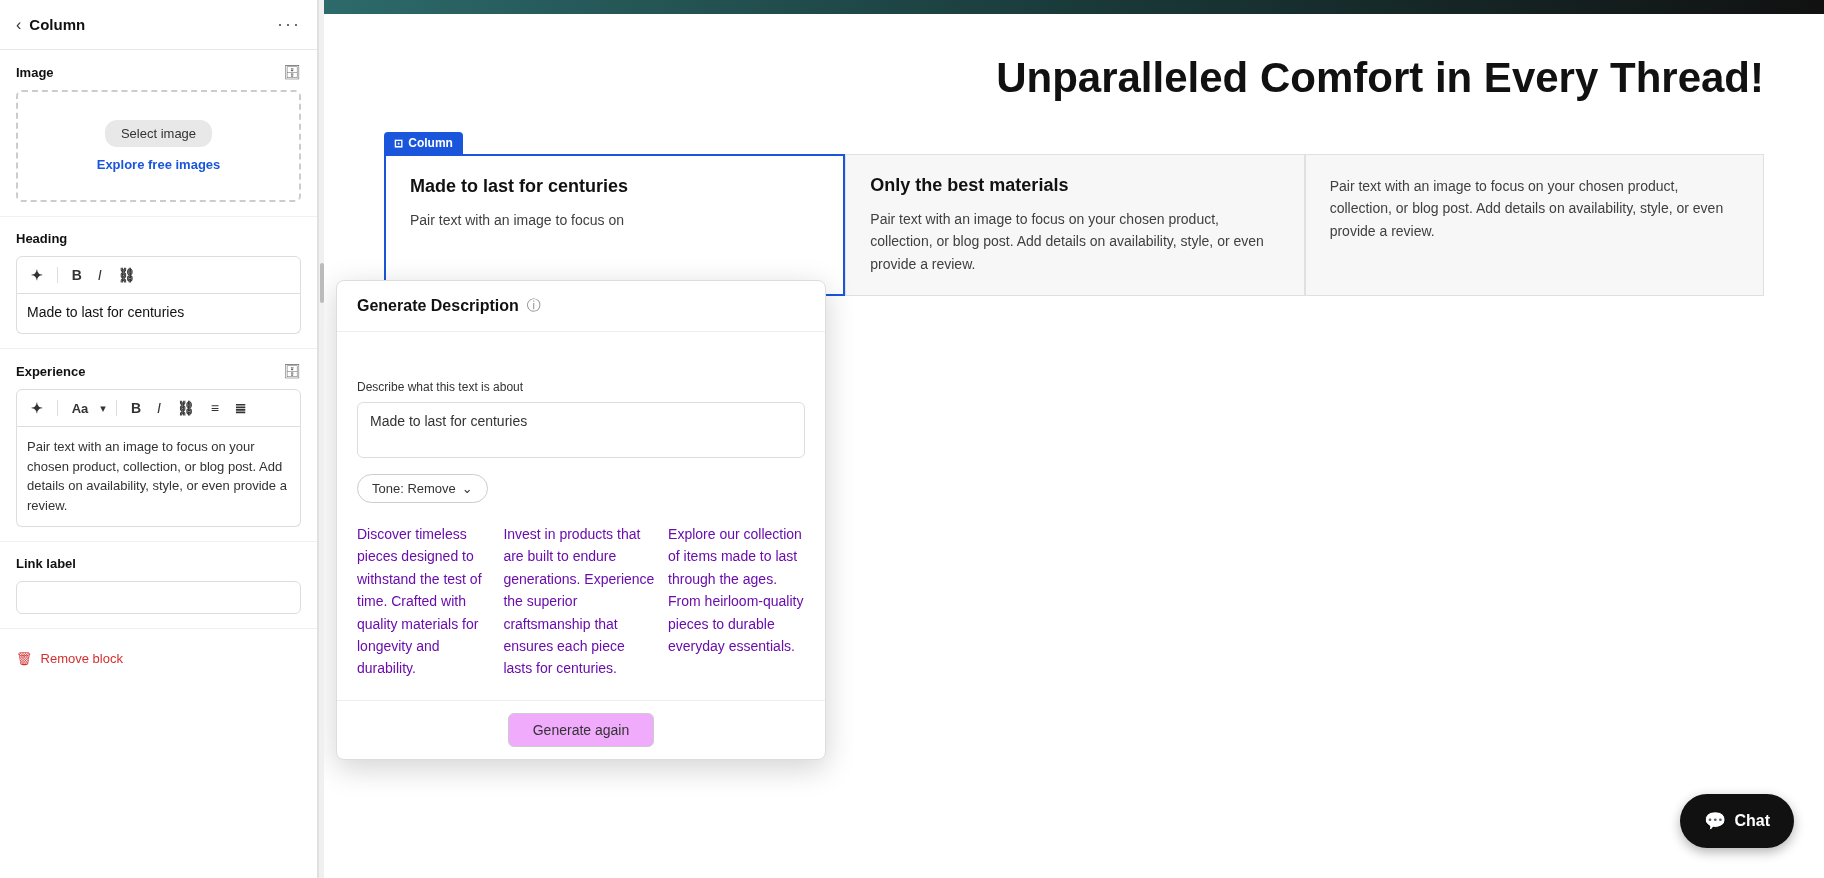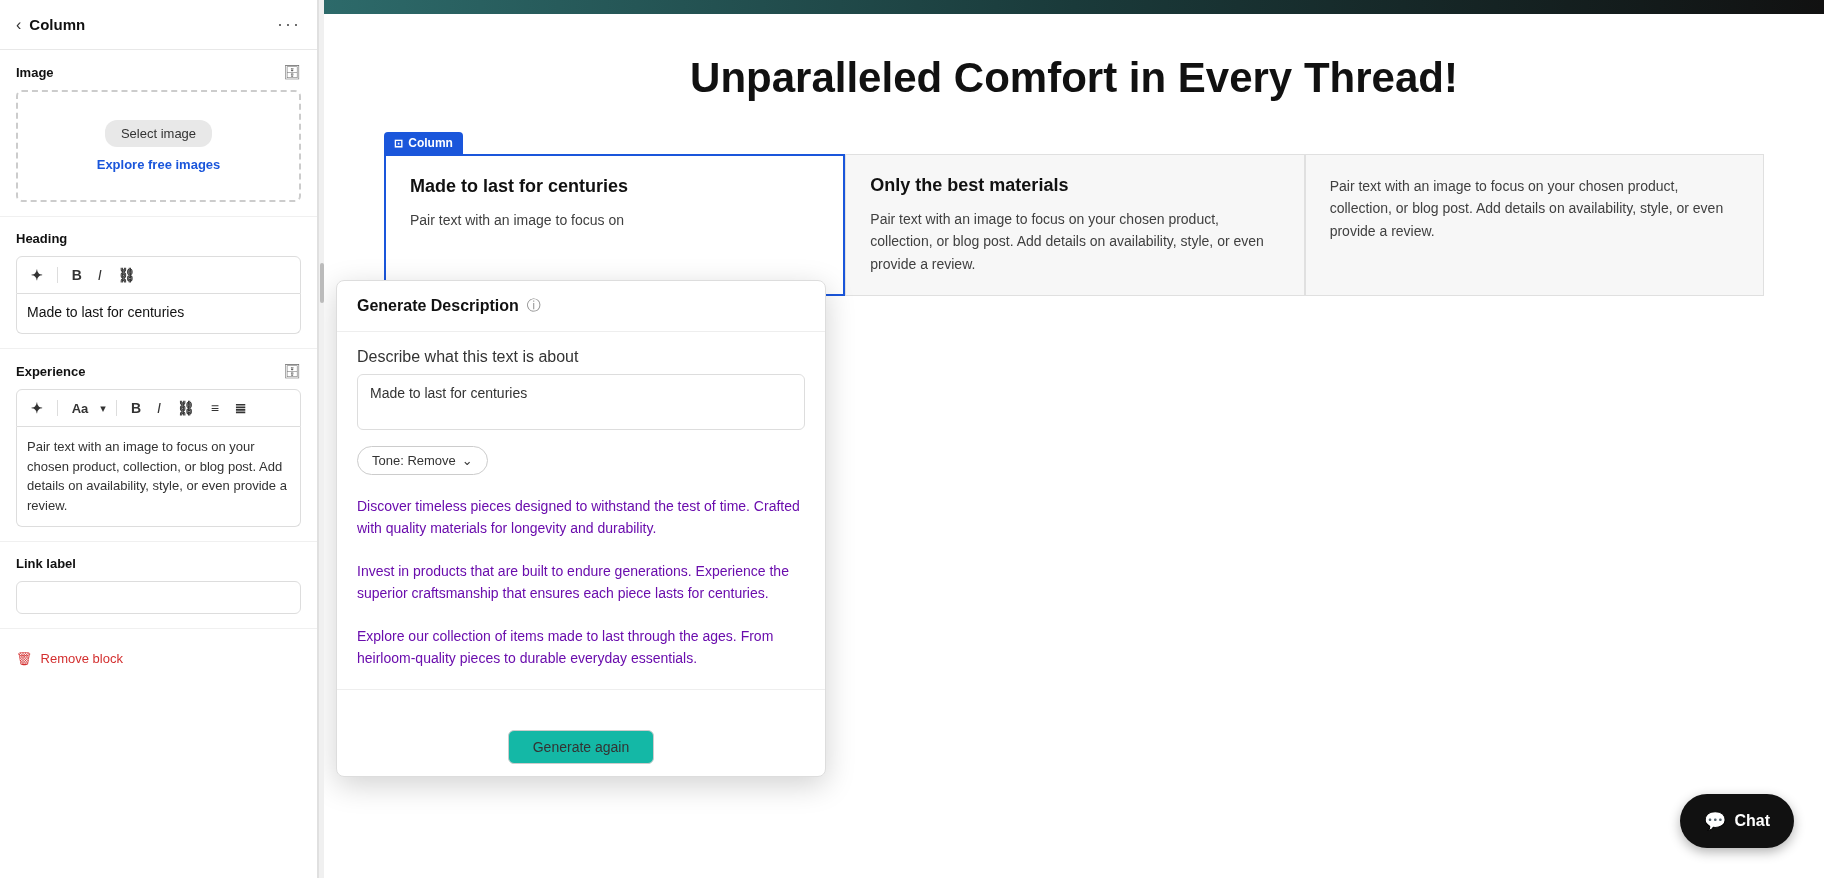--- a/index.html
+++ b/index.html
@@ -194,21 +194,21 @@
       overflow-y: auto;
       padding: 40px 60px;
       position: relative;
     }
 
     .page-heading {
       font-size: 42px;
       font-weight: 700;
       color: #111;
       margin-bottom: 30px;
-      text-align: center;
+      text-align: right;
     }
 
     
     .column-badge {
       display: inline-flex;
       align-items: center;
       gap: 5px;
       background: #1a56db;
       color: #fff;
       font-size: 12px;
@@ -301,24 +301,25 @@
     }
     .modal-info-icon {
       color: #888;
       font-size: 14px;
       cursor: pointer;
     }
     .modal-body {
       padding: 16px 20px;
     }
     .modal-field-label {
-      font-size: 16px;
+      font-size: 12px;
       font-weight: 500;
       color: #333;
       margin-bottom: 8px;
+      margin-top: 32px;
     }
     .modal-textarea {
       width: 100%;
       border: 1px solid #ddd;
       border-radius: 6px;
       padding: 10px 12px;
       font-size: 14px;
       color: #333;
       resize: none;
       height: 56px;
@@ -334,48 +335,46 @@
       padding: 6px 14px;
       font-size: 13px;
       color: #333;
       cursor: pointer;
       background: #fff;
       margin-top: 12px;
       margin-bottom: 16px;
     }
     .generated-results {
       display: flex;
-      flex-direction: column;
       gap: 12px;
       max-height: 200px;
       overflow-y: auto;
     }
     .result-item {
       font-size: 14px;
       color: #6a0dad;
       line-height: 1.6;
       cursor: pointer;
       padding: 4px 0;
     }
     .modal-footer {
       padding: 12px 20px;
       border-top: 1px solid #eee;
       display: flex;
       justify-content: center;
     }
     .generate-again-btn {
-      background: #14b8a6;
+      background: #f0abfc;
       border: 1px solid #ccc;
       border-radius: 6px;
       padding: 8px 24px;
       font-size: 14px;
       color: #333;
       cursor: pointer;
       font-weight: 500;
-      margin-top: 28px;
     }
 
     
     .chat-button {
       position: fixed;
       bottom: 30px;
       right: 30px;
       background: #111;
       color: #fff;
       border: none;

